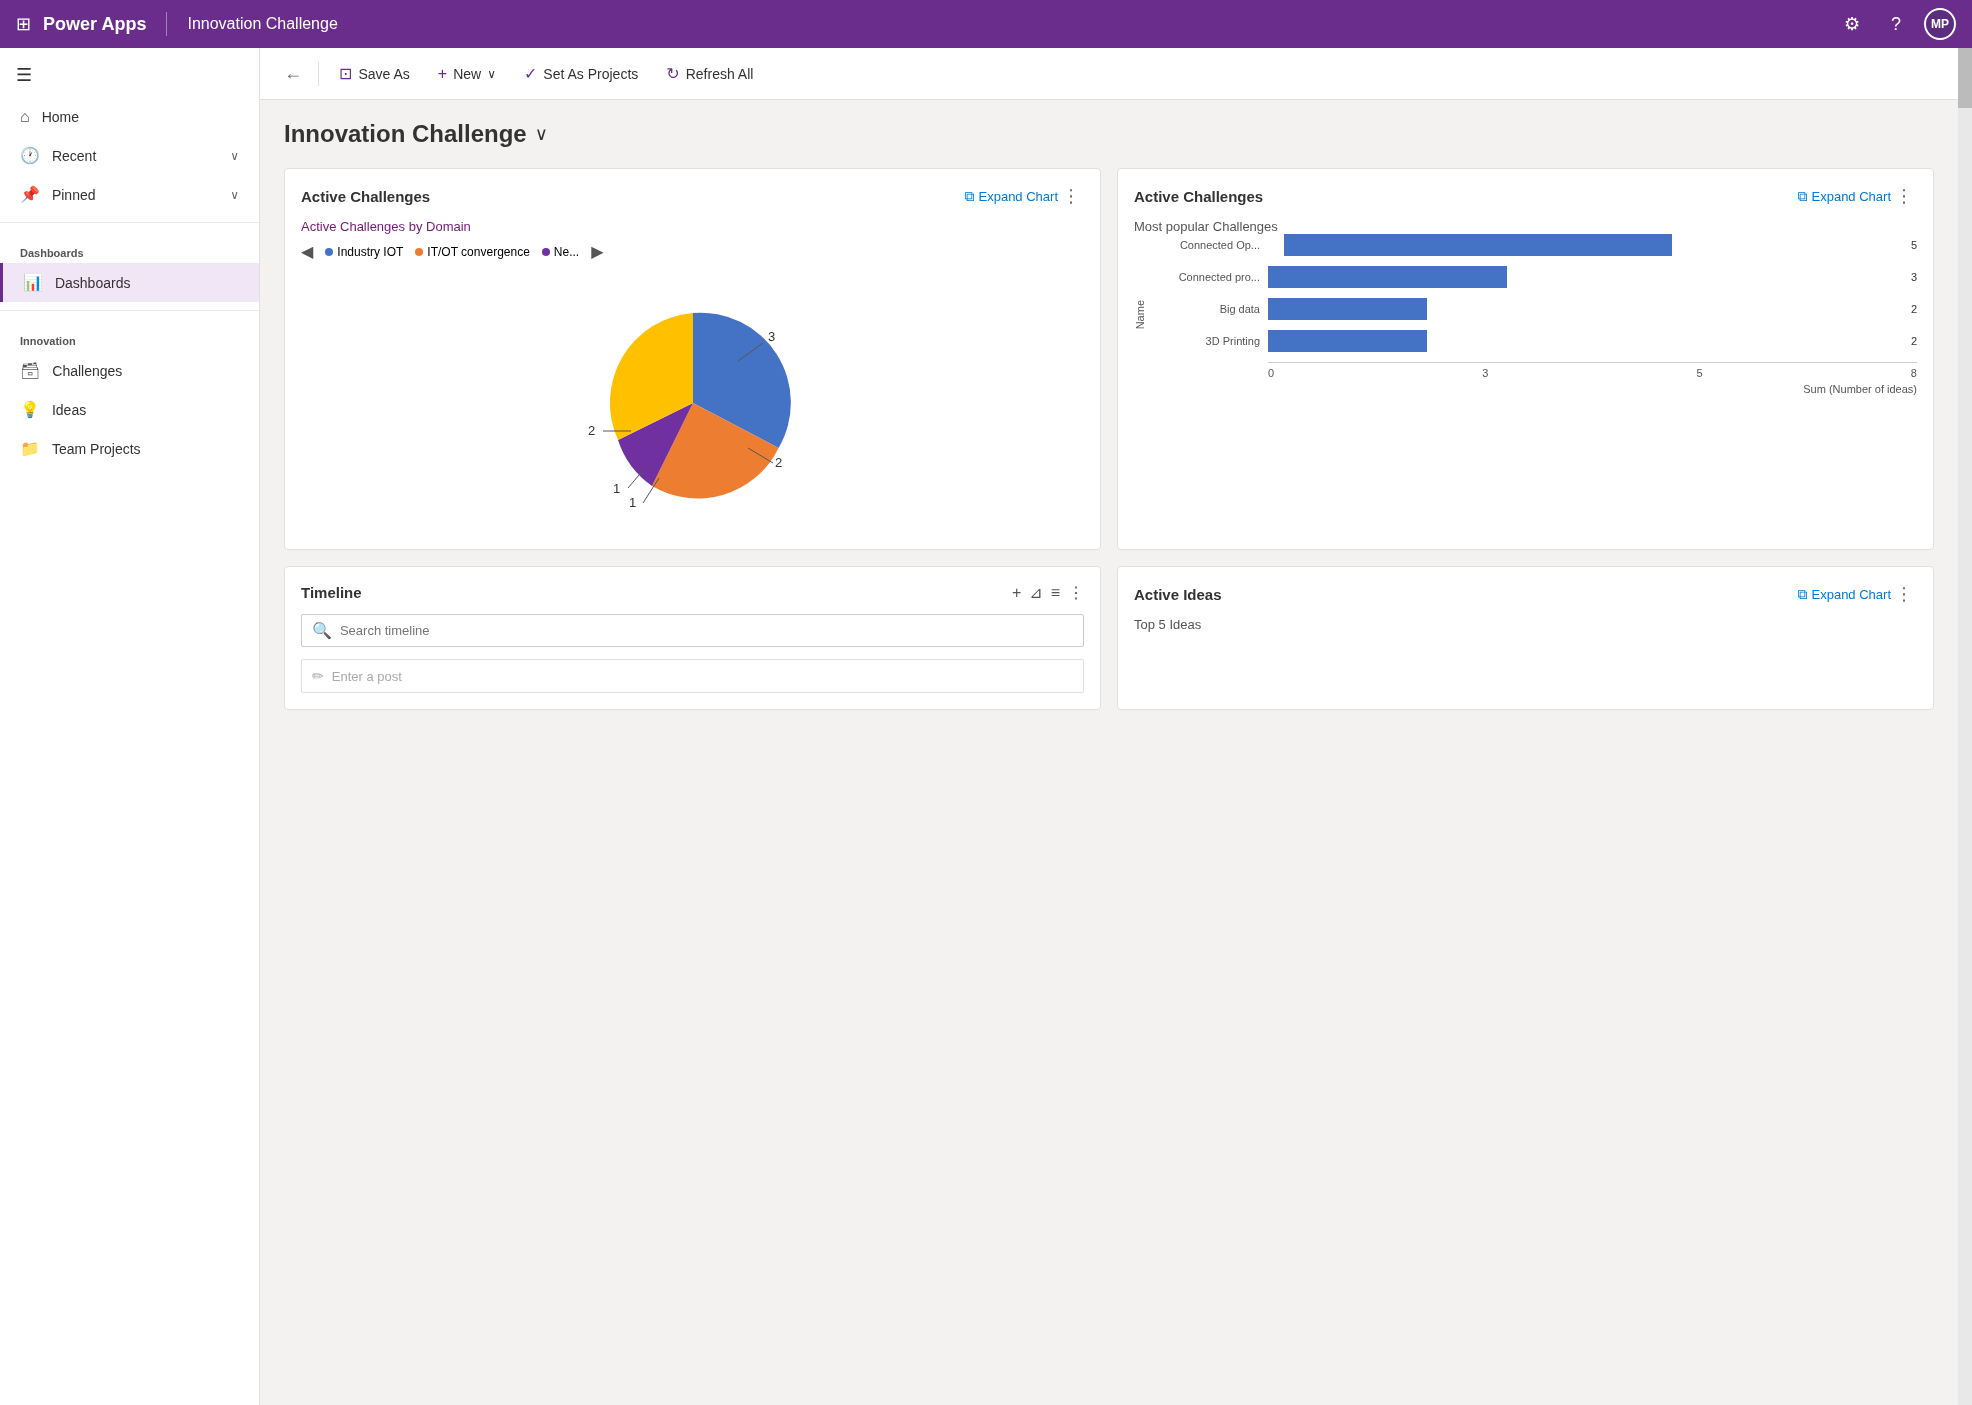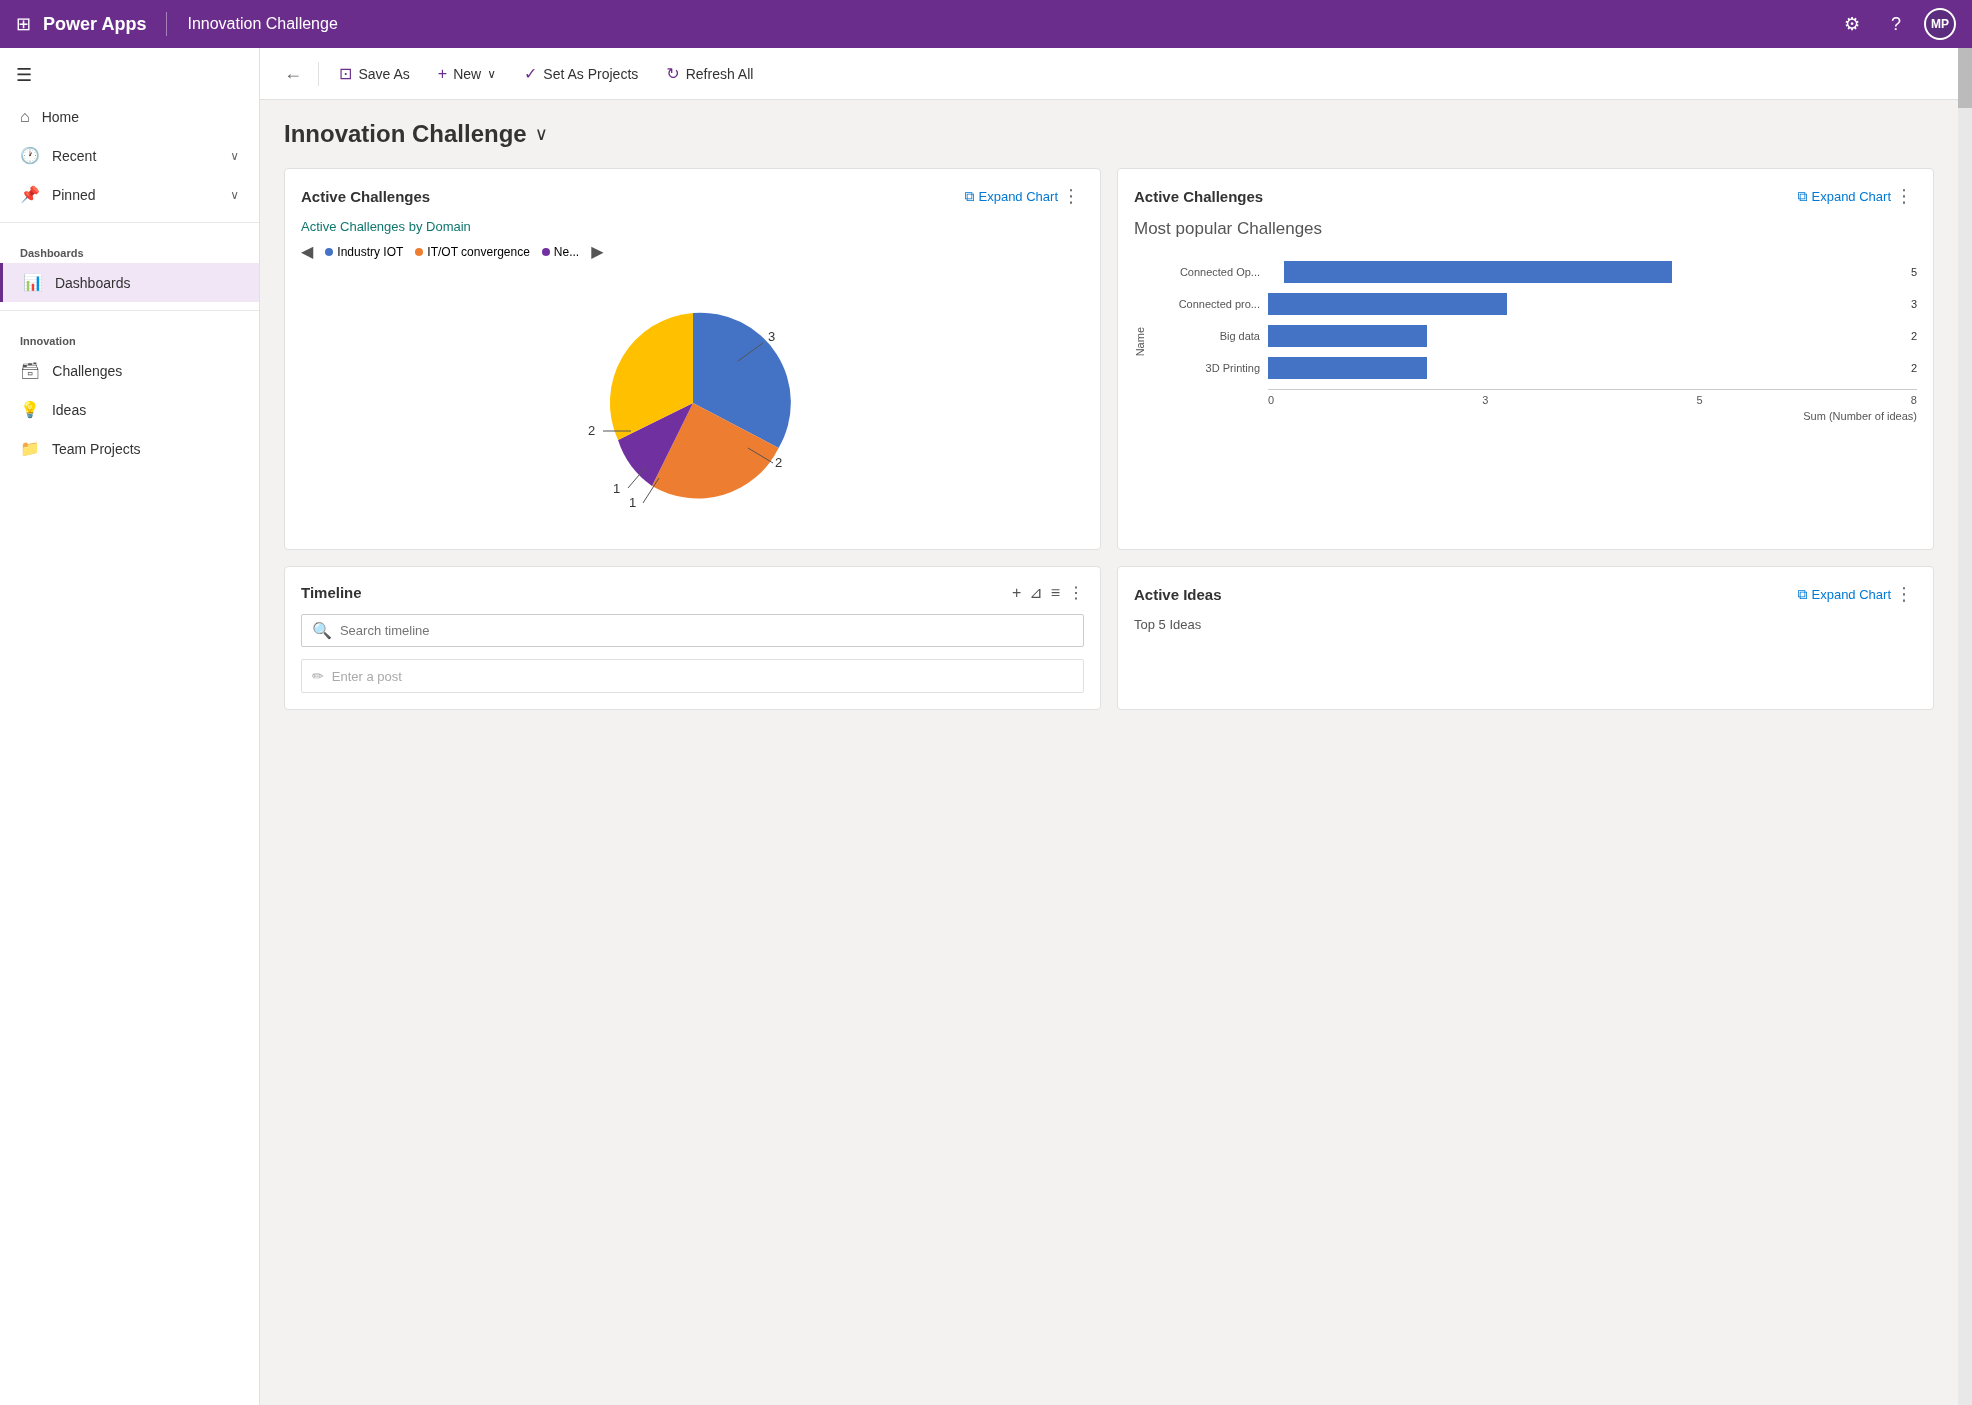--- a/index.html
+++ b/index.html
@@ -144,40 +144,40 @@
       gap: 4px;
       color: #0078d4;
       font-size: 13px;
       cursor: pointer;
       margin-left: auto;
     }
     .card-expand .expand-icon { font-size: 14px; }
     .card-more { color: #666; cursor: pointer; font-size: 18px; padding: 0 4px; }
 
     
-    .chart-subtitle { font-size: 13px; color: #0f766e; margin-bottom: 8px; }
+    .chart-subtitle { font-size: 13px; color: #701a75; margin-bottom: 8px; }
     .chart-legend {
       display: flex;
       align-items: center;
       gap: 12px;
       margin-bottom: 12px;
       font-size: 12px;
     }
     .legend-item { display: flex; align-items: center; gap: 4px; }
     .legend-dot { width: 8px; height: 8px; border-radius: 50%; }
     .legend-nav { font-size: 16px; color: #555; cursor: pointer; }
 
     .pie-container {
       display: flex;
       justify-content: center;
       align-items: center;
       padding: 10px 0;
       position: relative;
     }
-    .bar-chart-title { font-size: 17px; color: #555; margin-bottom: 22px; }
+    .bar-chart-title { font-size: 13px; color: #555; margin-bottom: 0; }
     .bar-y-label { font-size: 11px; color: #555; white-space: nowrap; }
     .bar-row {
       display: flex;
       align-items: center;
       margin-bottom: 10px;
     }
     .bar-track { flex: 1; height: 22px; position: relative; }
     .bar-fill { height: 100%; background: #4472c4; border-radius: 0; }
     .bar-value { font-size: 11px; color: #333; margin-left: 6px; }
 

